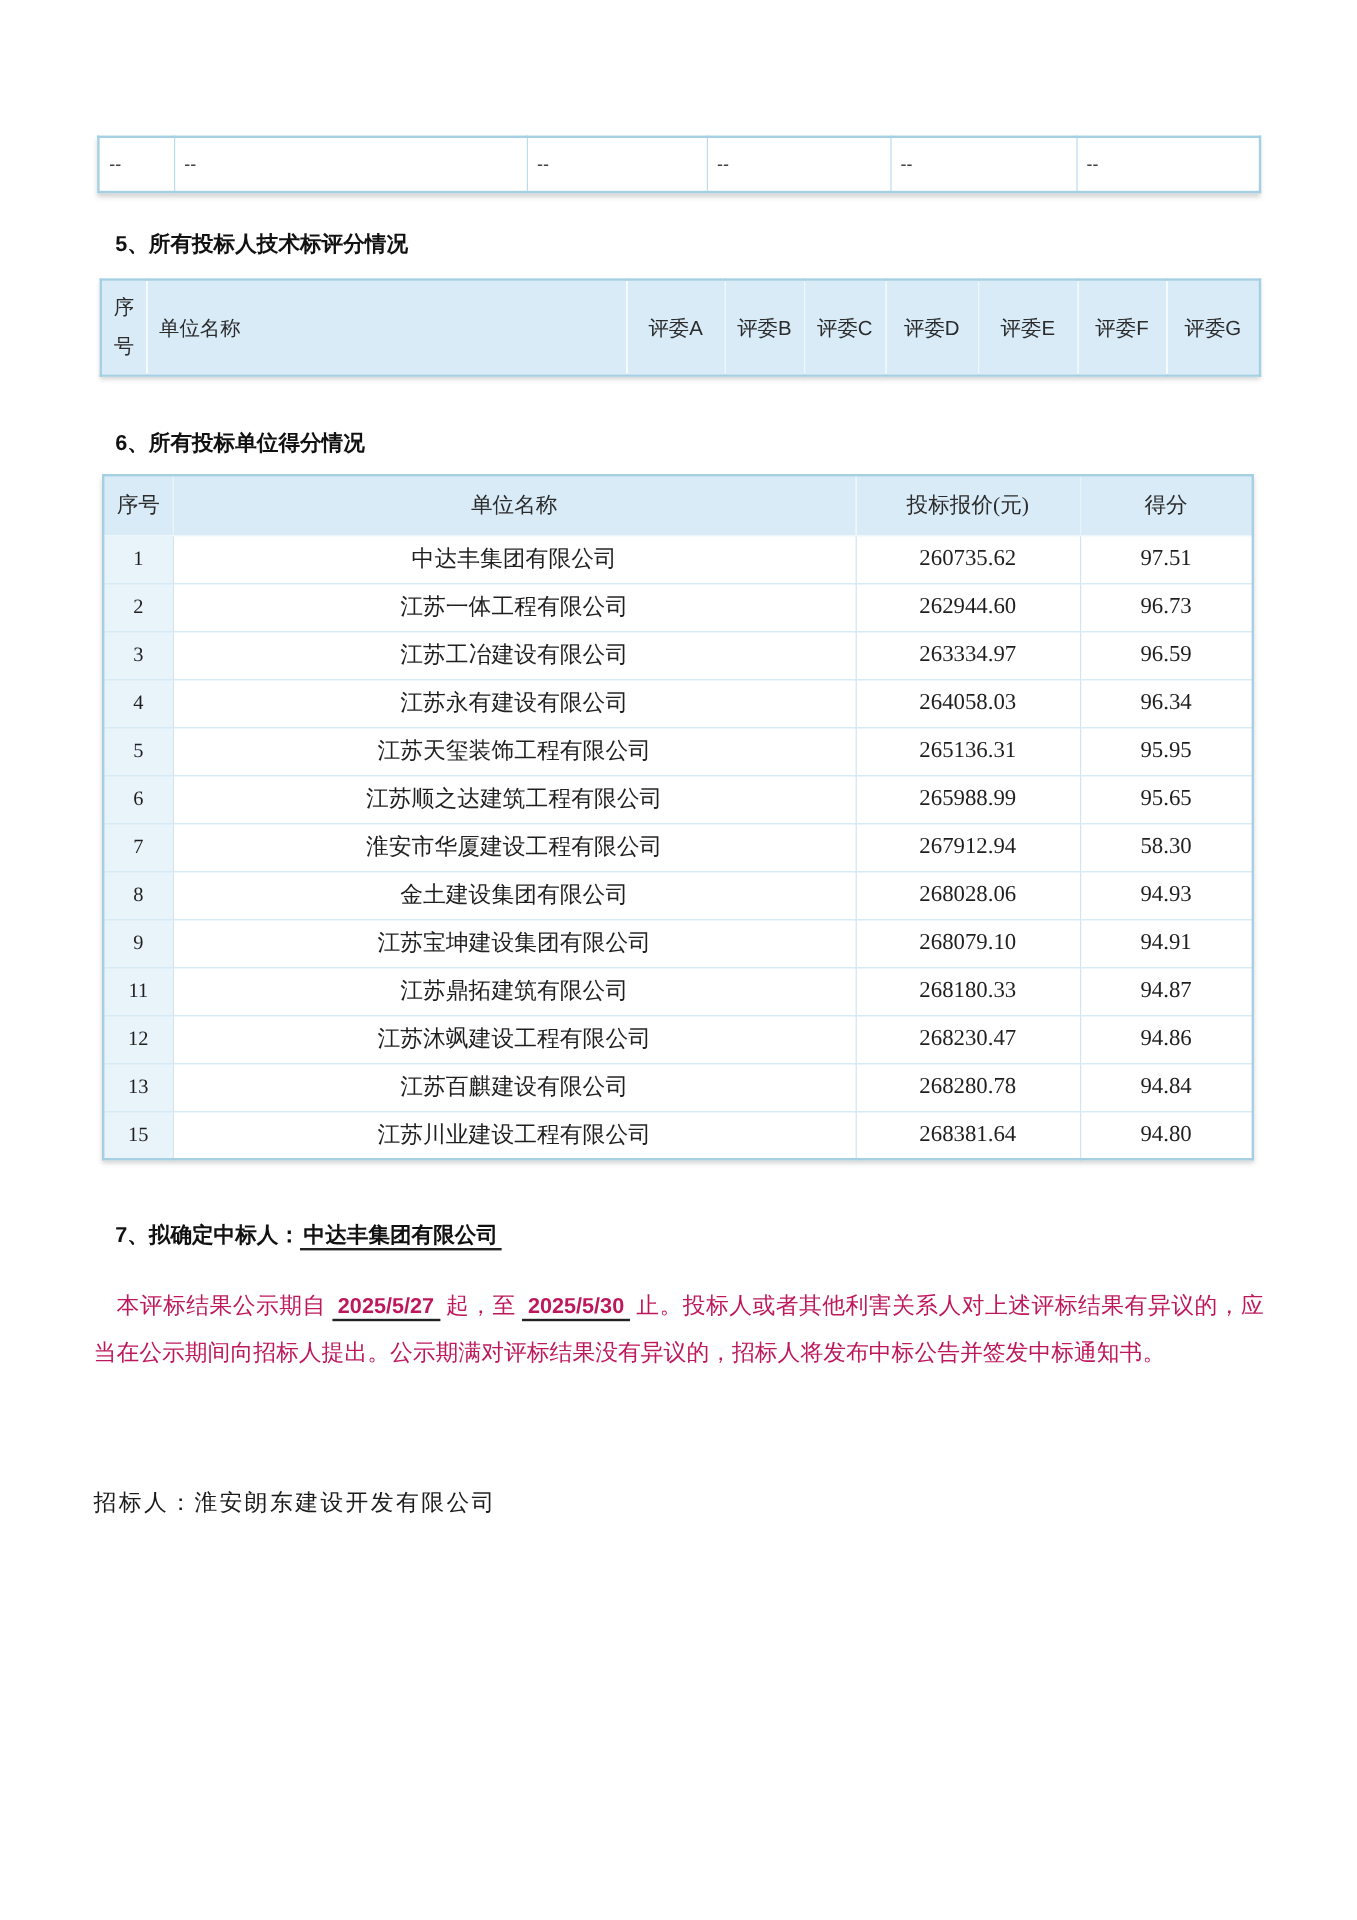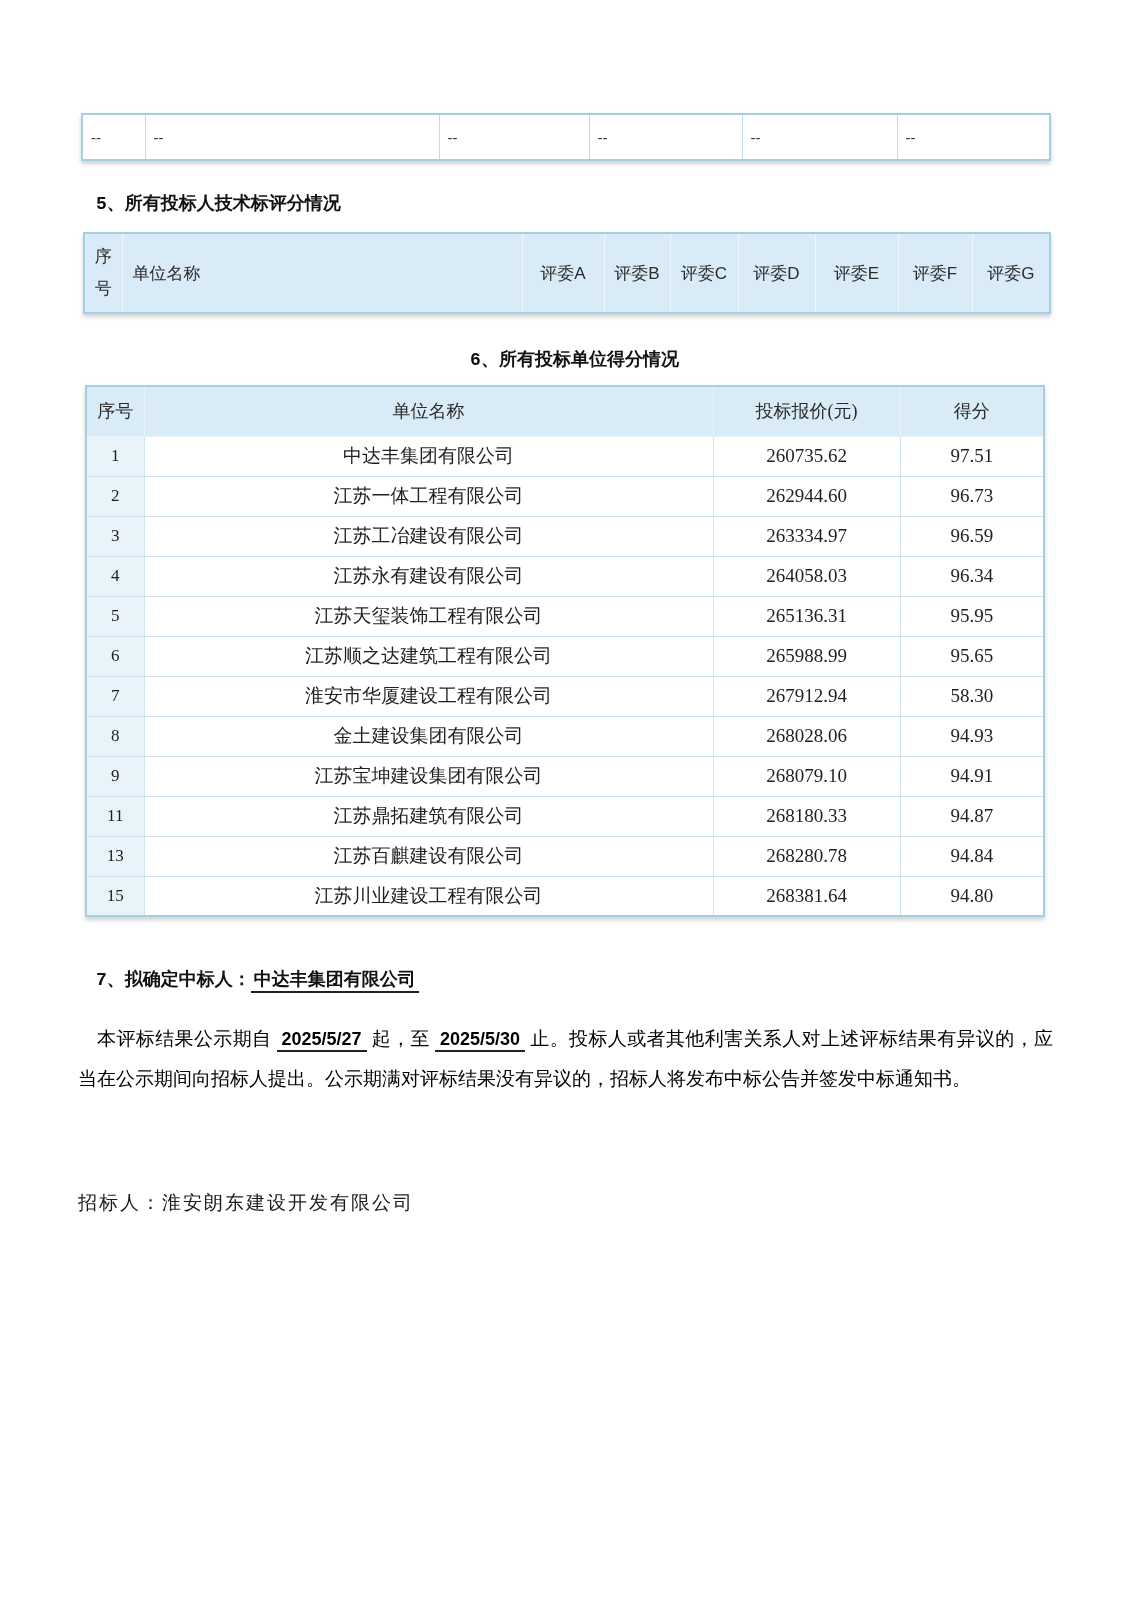--- a/index.html
+++ b/index.html
@@ -36,28 +36,28 @@
     padding-left:8px;
     font-family:"Liberation Sans","DejaVu Sans",sans-serif;
     font-size:15px;
     color:#333;
     vertical-align:middle;
     text-align:left;
   }
 
   
   .sec-title {
-    font-family:Liberation Mono, monospace;
+    font-family:Liberation Sans, sans-serif;
     font-weight:bold;
     font-size:18px;
     color:#111;
     padding-left:18px;
   }
   .t5 { margin-top:30px; }
-  .t6 { margin-top:33px;text-align:center; }
+  .t6 { margin-top:43px; }
   .t7 { margin-top:50px; }
 
   
   table.s5 { width:966px; border:2px solid #a5cfe2; margin-top:17px; margin-left:5px; }
   table.s5 td {
     height:80px;
     background:#d8ebf7;
     border:1px solid #eef7fc;
     font-family:"Liberation Sans","DejaVu Sans",sans-serif;
     font-size:17px;
@@ -95,21 +95,21 @@
     font-weight:bold;
     border-bottom:2px solid #222;
     padding:0 3px 1px 3px;
   }
   .notice {
     margin-top:28px;
     font-size:19px;
     line-height:39px;
     text-align:justify;
     text-indent:19px;
-    color:#000000;
+    color:#be185d;
   }
   .notice .date {
     font-family:"Liberation Sans","DejaVu Sans",sans-serif;
     font-weight:bold;
     font-size:18px;
     border-bottom:2px solid #222;
     padding:0 5px 1px 5px;
   }
 
   
@@ -261,20 +261,26 @@
           <td>268079.10</td>
           <td>94.91</td>
         </tr>
         <tr>
           <td>11</td>
           <td>江苏鼎拓建筑有限公司</td>
           <td>268180.33</td>
           <td>94.87</td>
         </tr>
         <tr>
+          <td>12</td>
+          <td>江苏沐飒建设工程有限公司</td>
+          <td>268230.47</td>
+          <td>94.86</td>
+        </tr>
+        <tr>
           <td>13</td>
           <td>江苏百麒建设有限公司</td>
           <td>268280.78</td>
           <td>94.84</td>
         </tr>
         <tr>
           <td>15</td>
           <td>江苏川业建设工程有限公司</td>
           <td>268381.64</td>
           <td>94.80</td>

